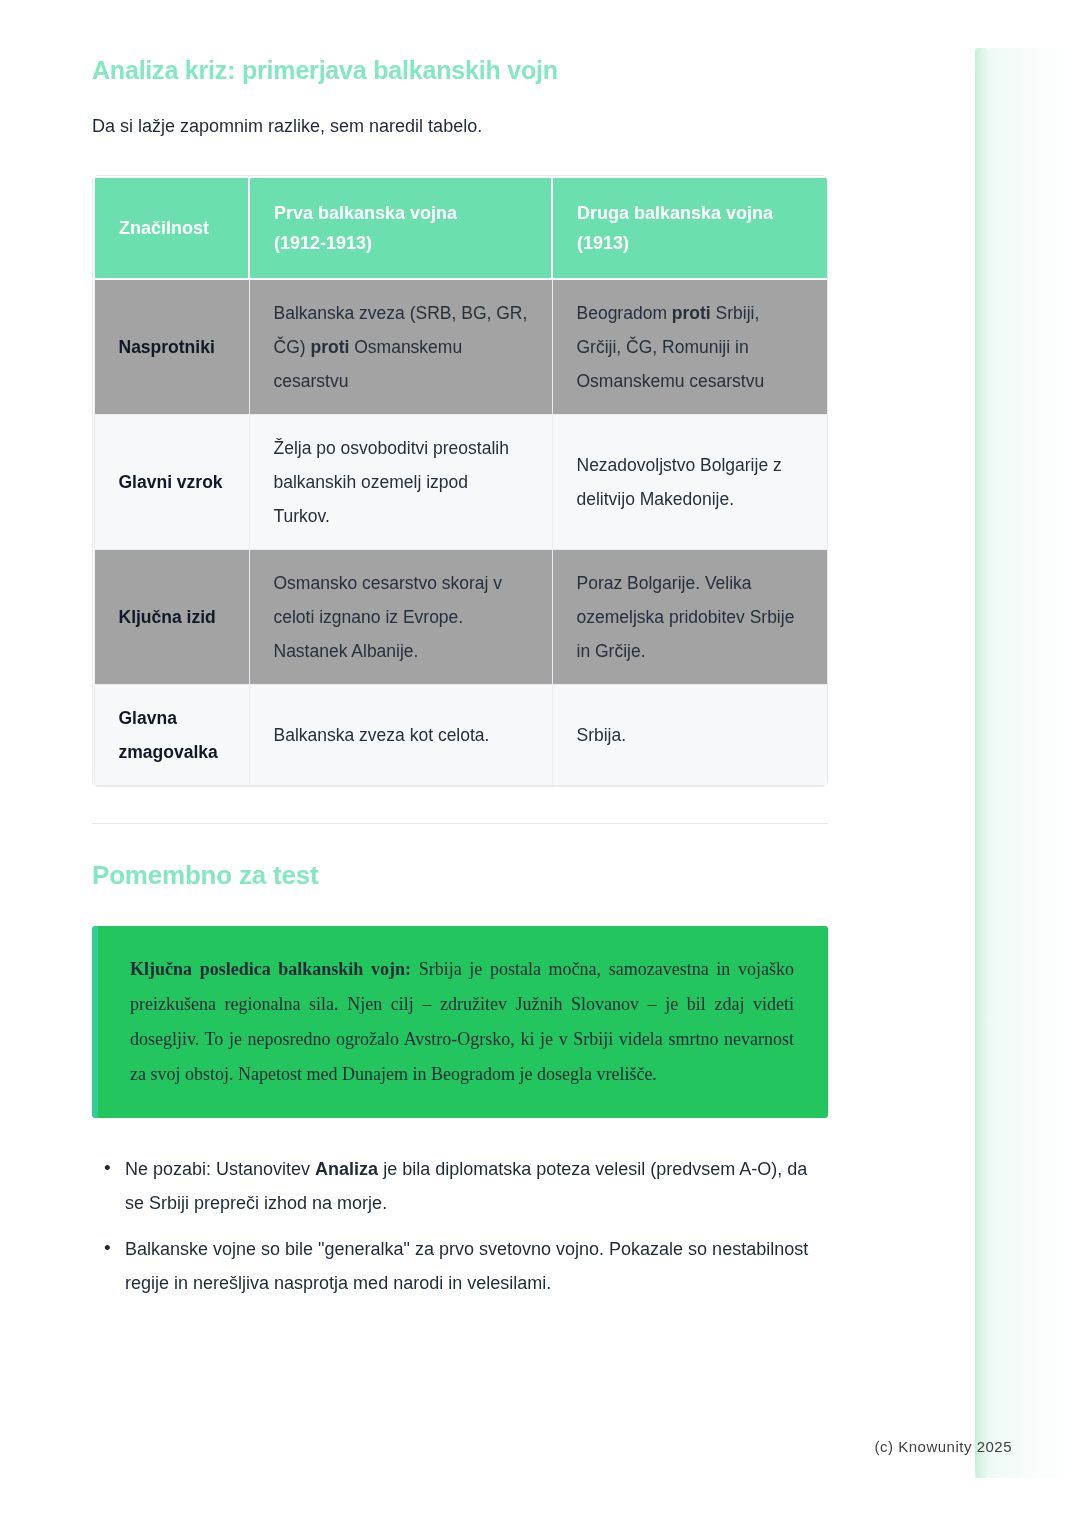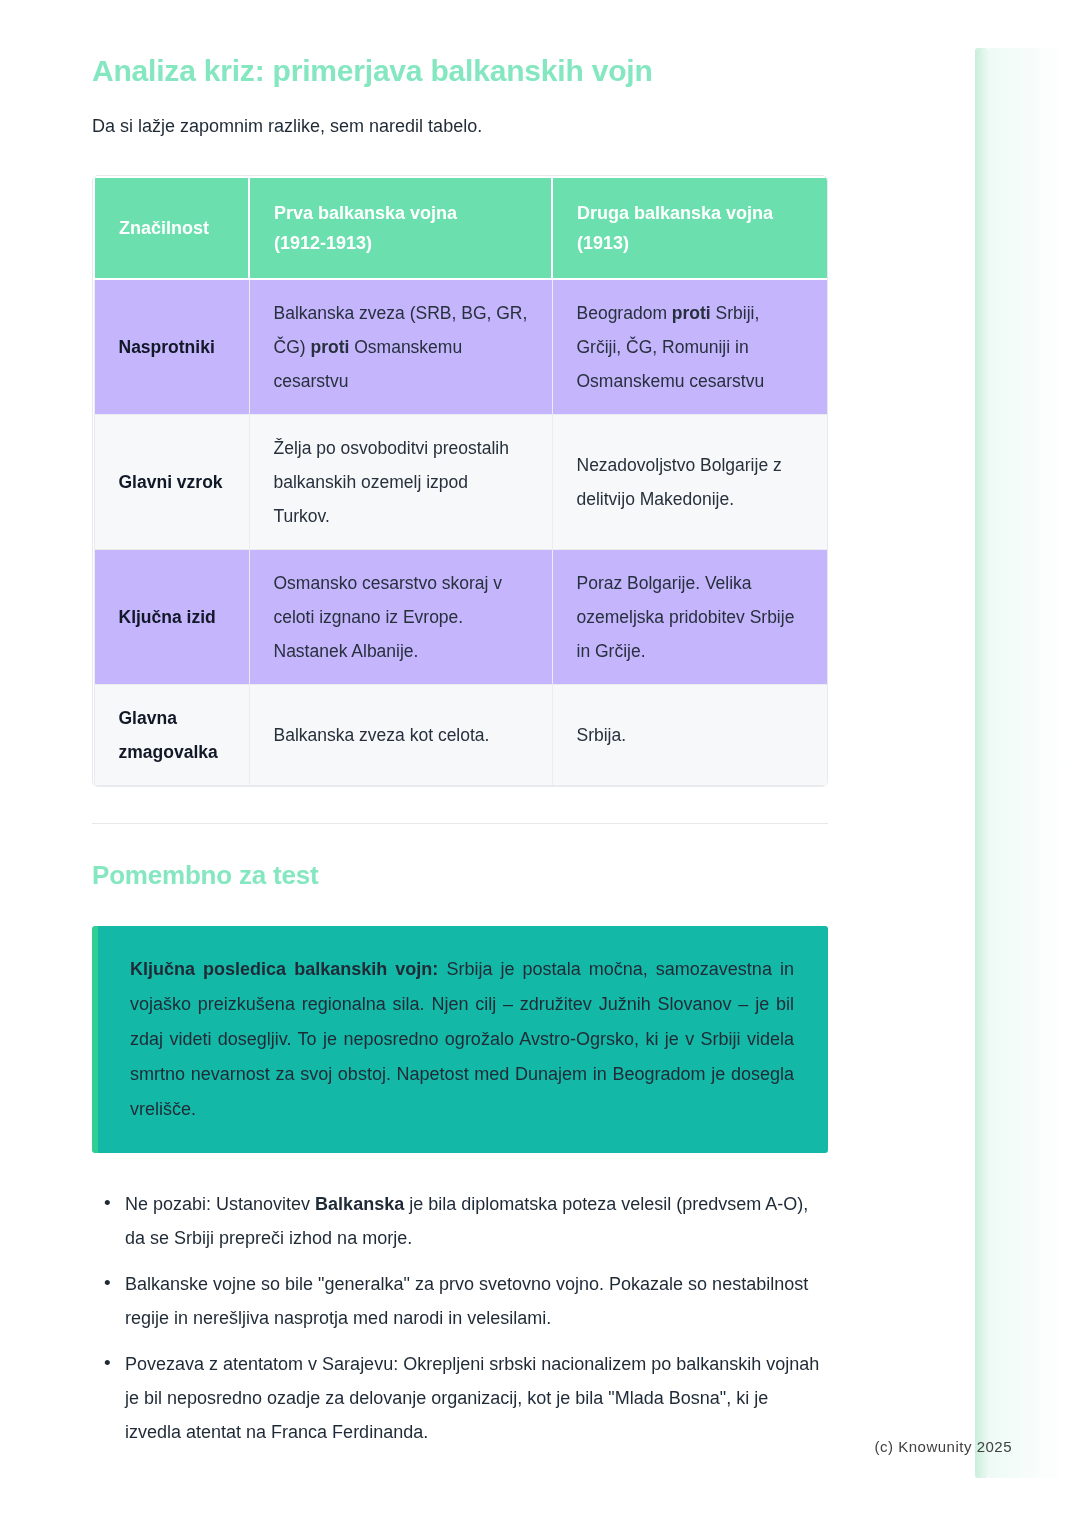--- a/index.html
+++ b/index.html
@@ -36,21 +36,21 @@
     color: #404040;
     z-index: 3;
   }
   .content {
     position: absolute;
     left: 92px; top: 0;
     width: 736px;
   }
   h1.page-title {
     margin: 55px 0 0;
-    font-size: 30px;
+    font-size: 25px;
     line-height: 31px;
     font-weight: 700;
     color: #85E7C0;
     letter-spacing: -0.2px;
   }
   p.intro {
     margin: 30px 0 0;
     font-size: 18px;
     line-height: 21px;
     color: #1F2A37;
@@ -80,21 +80,21 @@
     line-height: 30px;
     border: 2px solid #ffffff;
   }
   table.cmp th .hline { min-height: 0; }
   table.cmp td {
     font-size: 17.5px;
     line-height: 34px;
     padding: 16px 24px;
     vertical-align: middle;
     border: 1px solid #EAECEF;
-    background: #c4b5fd;
+    background: #a3a3a3;
     color: #27303D;
   }
   table.cmp td.feature {
     font-weight: 700;
     color: #111827;
   }
   table.cmp tr.alt td { background: #F7F8F9; }
   .divider {
     margin-top: 36px;
     height: 1px;
@@ -103,24 +103,25 @@
   h2.section-title {
     margin: 36px 0 0;
     font-size: 26px;
     line-height: 30px;
     font-weight: 700;
     color: #85E7C0;
     letter-spacing: -0.2px;
   }
   .callout {
     margin-top: 36px;
-    background: #14b8a6;
+    background: #22c55e;
     border-left: 6px solid #30CE93;
     border-radius: 3px;
     padding: 26px 34px 26px 32px;
+    font-family: Liberation Serif, serif;
   }
   .callout p {
     margin: 0;
     font-size: 18px;
     line-height: 35px;
     text-align: justify;
     color: #1F2A37;
   }
   ul.notes {
     margin: 34px 0 0;
@@ -210,24 +211,21 @@
     <div class="divider"></div>
 
     <h2 class="section-title">Pomembno za test</h2>
 
     <div class="callout">
       <p><span style="font-weight: 700;">Ključna posledica balkanskih vojn:</span><span> Srbija je postala močna, samozavestna in vojaško preizkušena regionalna sila. Njen cilj – združitev Južnih Slovanov – je bil zdaj videti dosegljiv. To je neposredno ogrožalo Avstro-Ogrsko, ki je v Srbiji videla smrtno nevarnost za svoj obstoj. Napetost med Dunajem in Beogradom je dosegla vrelišče.</span></p>
     </div>
 
     <ul class="notes">
       <li>
-        <span><span>Ne pozabi: Ustanovitev </span><span style="font-weight: 700;">Balkanska</span><span> je bila diplomatska poteza velesil (predvsem A-O), da se </span><span style="font-weight: 400;">Srbiji prepreči izhod na morje</span><span>.</span></span>
+        <span><span>Ne pozabi: Ustanovitev </span><span style="font-weight: 700;">Analiza</span><span> je bila diplomatska poteza velesil (predvsem A-O), da se </span><span style="font-weight: 400;">Srbiji prepreči izhod na morje</span><span>.</span></span>
       </li>
       <li>
         <span><span>Balkanske vojne so bile "generalka" za prvo svetovno vojno. Pokazale so nestabilnost regije in nerešljiva nasprotja med narodi in velesilami.</span></span>
       </li>
-      <li>
-        <span><span>Povezava z atentatom v Sarajevu: Okrepljeni srbski nacionalizem po balkanskih vojnah je bil neposredno ozadje za delovanje organizacij, kot je bila "Mlada Bosna", ki je izvedla atentat na Franca Ferdinanda.</span></span>
-      </li>
     </ul>
 
   </div>
 </div>
 
 </body></html>

